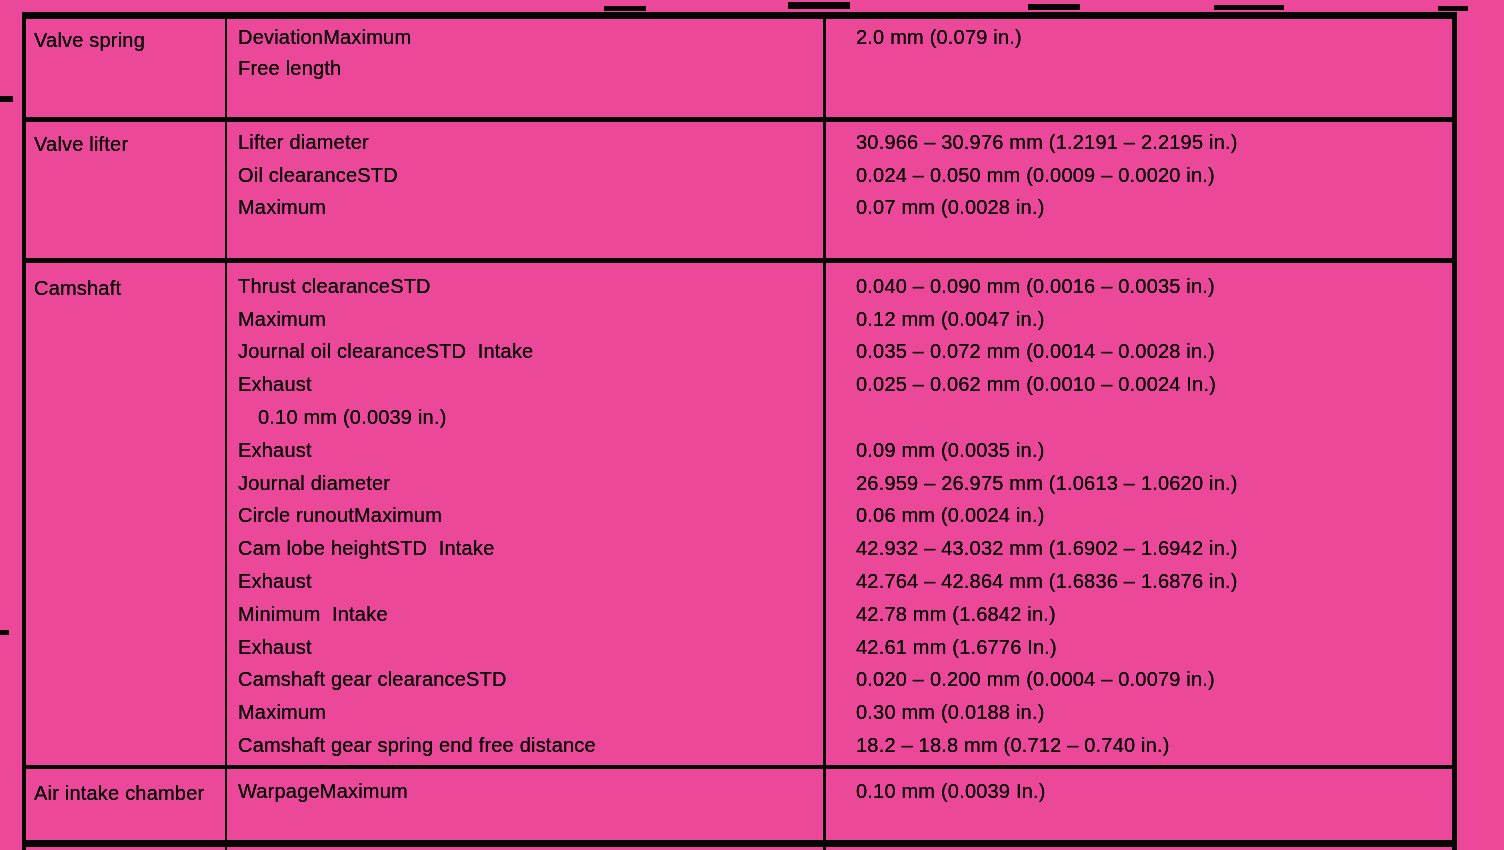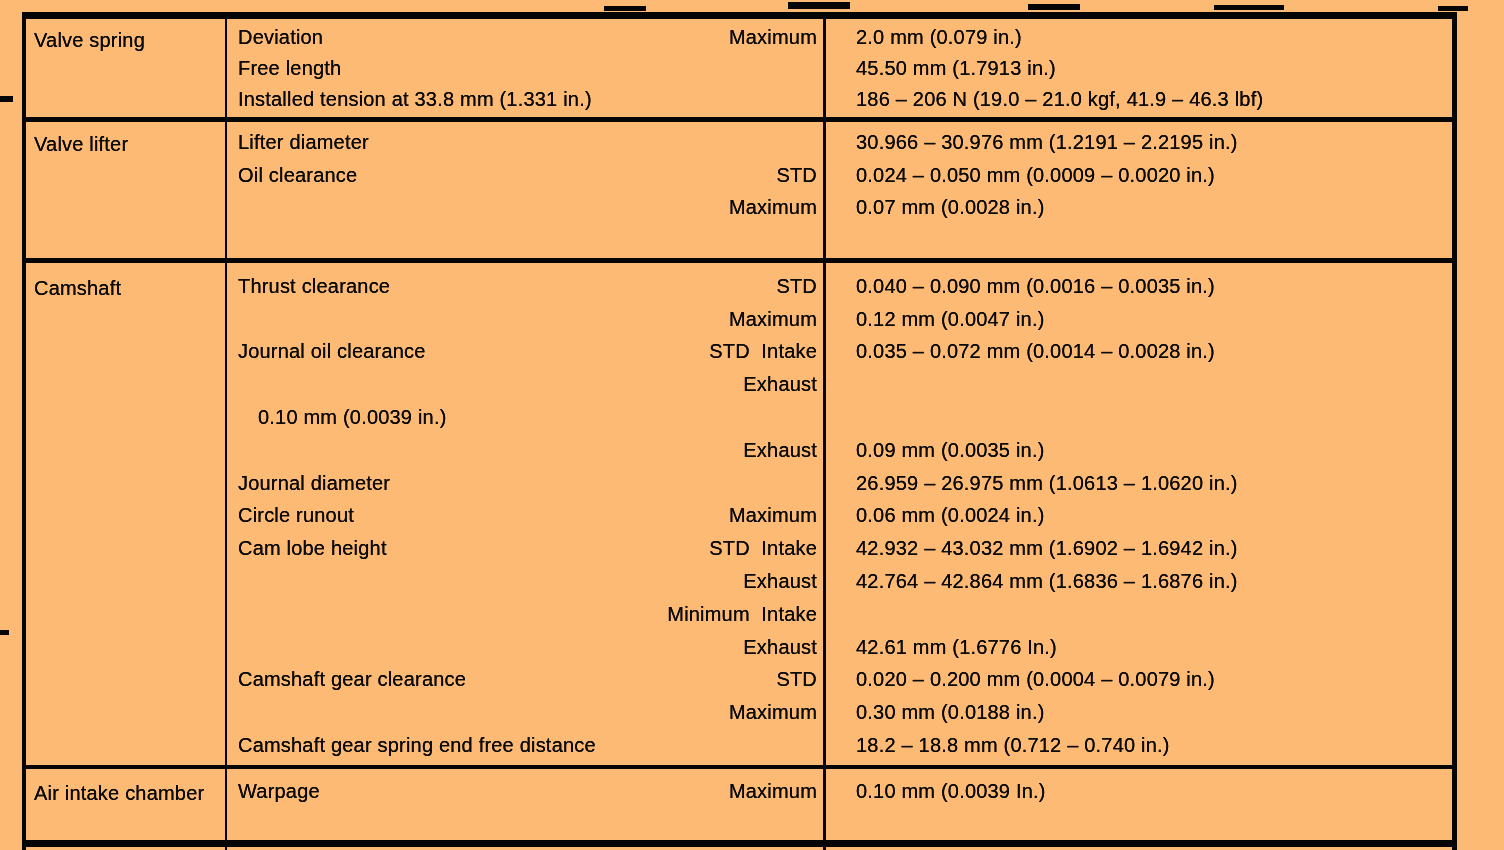--- a/index.html
+++ b/index.html
@@ -1,20 +1,20 @@
 <!DOCTYPE html>
 <html><head>
 <meta charset="utf-8">
 <style>
   * { margin:0; padding:0; box-sizing:border-box; }
   html,body { background:#e8e8e8; }
   .page {
     position:relative;
     width:1504px; height:850px;
-    background:#fdba74;
+    background:#ec4899;
     overflow:hidden;
     font-family:"Liberation Sans", sans-serif;
     font-size:20px;
     color:#0b0b0b;
     letter-spacing:0.2px;
     text-shadow:0 0 0.45px #000;
   }
   
   .hline, .vline { position:absolute; background:#050505; }
   .hline { left:22px; width:1435px; }
@@ -41,22 +41,22 @@
   }
   .component span { display:block; margin-top:2px; }
   .rows { position:absolute; left:203px; top:0; right:0; }
   .row {
     display:grid;
     grid-template-columns:598px 1fr;
     height:var(--rh);
     align-items:center;
   }
   .cellA {
-    display:flex; justify-content:space-between; align-items:center;
-    padding:0 6px 0 13px; height:100%;
+    display:flex; align-items:center;
+    padding:0 23px 0 13px; height:100%;
   }
   .item { white-space:nowrap; }
   .qual { white-space:nowrap; text-align:right; }
   .value { padding-left:33px; white-space:nowrap; }
   
   .artifact { position:absolute; background:#050505; }
   .af-1 { left:604px;  top:6px;  width:42px; height:5px; }
   .af-2 { left:788px;  top:2px;  width:62px; height:7px; }
   .af-3 { left:1028px; top:4px;  width:52px; height:6px; }
   .af-4 { left:1214px; top:5px;  width:70px; height:5px; }
@@ -93,30 +93,22 @@
       <span class="qual">Maximum</span>
     </div>
     <div class="value">2.0 mm (0.079 in.)</div>
   </div>
 
   <div class="row">
     <div class="cellA">
       <span class="item">Free length</span>
       <span class="qual"></span>
     </div>
-    <div class="value">45.50 mm (1.7913 in.)</div>
-  </div>
-
-  <div class="row">
-    <div class="cellA">
-      <span class="item">Installed tension at 33.8 mm (1.331 in.)</span>
-      <span class="qual"></span>
-    </div>
-    <div class="value">186 – 206 N (19.0 – 21.0 kgf, 41.9 – 46.3 lbf)</div>
-  </div>
+  </div>
+
 </div>
   </div>
 
   <div class="section sec-1">
     <div class="component">
             <span>Valve lifter</span>
           </div>
     <div class="rows">
   <div class="row">
     <div class="cellA">
@@ -172,20 +164,21 @@
       <span class="qual">STD&nbsp; Intake</span>
     </div>
     <div class="value">0.035 – 0.072 mm (0.0014 – 0.0028 in.)</div>
   </div>
 
   <div class="row">
     <div class="cellA">
       <span class="item"></span>
       <span class="qual">Exhaust</span>
     </div>
+    <div class="value">0.025 – 0.062 mm (0.0010 – 0.0024 In.)</div>
   </div>
 
   <div class="row">
     <div class="value">0.10 mm (0.0039 in.)</div>
   </div>
 
   <div class="row">
     <div class="cellA">
       <span class="item"></span>
       <span class="qual">Exhaust</span>
@@ -223,20 +216,21 @@
       <span class="qual">Exhaust</span>
     </div>
     <div class="value">42.764 – 42.864 mm (1.6836 – 1.6876 in.)</div>
   </div>
 
   <div class="row">
     <div class="cellA">
       <span class="item"></span>
       <span class="qual">Minimum&nbsp; Intake</span>
     </div>
+    <div class="value">42.78 mm (1.6842 in.)</div>
   </div>
 
   <div class="row">
     <div class="cellA">
       <span class="item"></span>
       <span class="qual">Exhaust</span>
     </div>
     <div class="value">42.61 mm (1.6776 In.)</div>
   </div>
 

